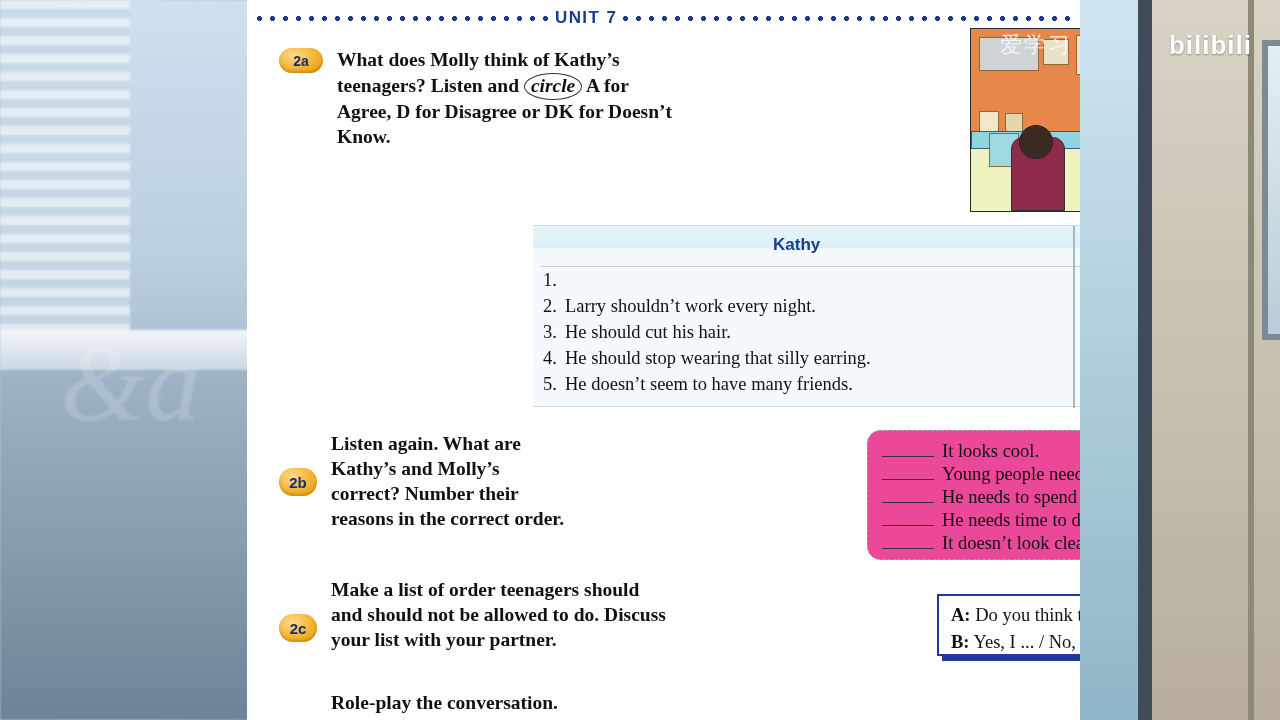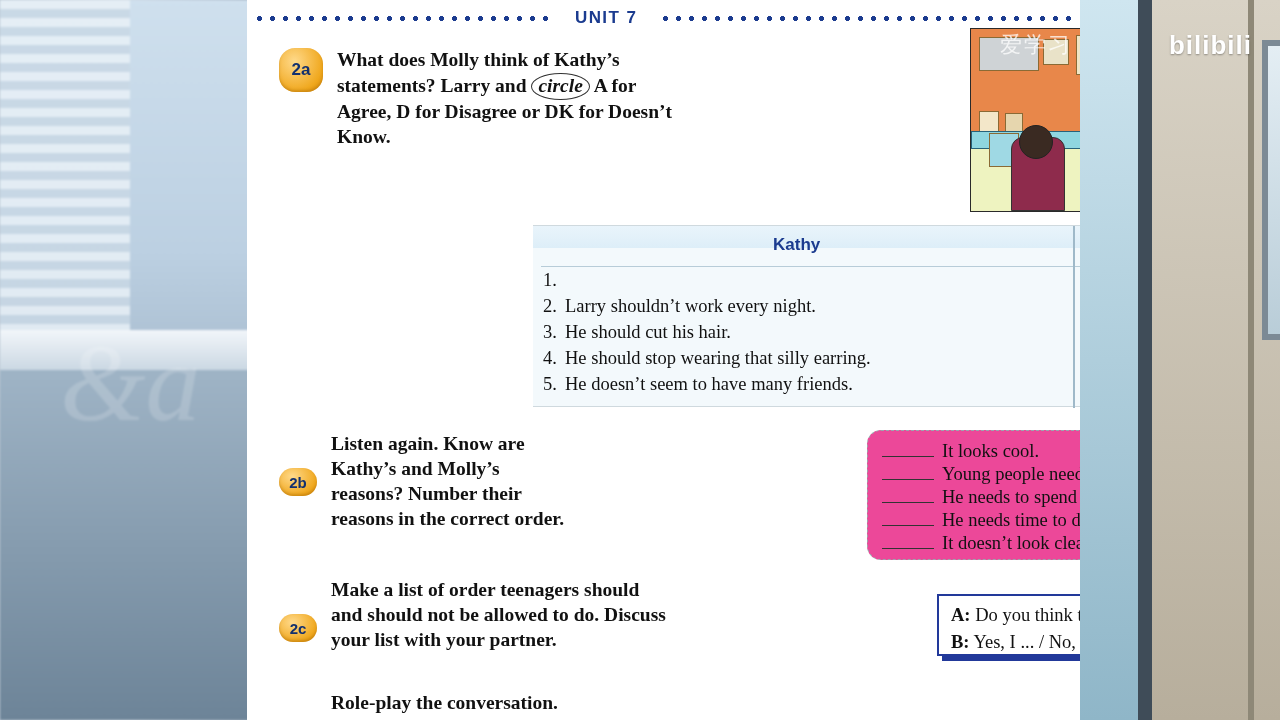--- a/index.html
+++ b/index.html
@@ -56,39 +56,39 @@
   
   .page {
     position:absolute; left:247px; top:0; width:833px; height:720px;
     background:#ffffff;
     overflow:hidden;
   }
 
   
   .unit-header {
     position:absolute; left:0; top:6px; width:833px; height:24px;
-    display:flex; align-items:center; gap:22px; padding:0 6px;
+    display:flex; align-items:center; gap:2px; padding:0 6px;
   }
   .dots-left, .dots-right {
     height:7px; flex:1;
     background-image: radial-gradient(circle, #1b3b8f 2.6px, transparent 2.8px);
     background-size: 13px 7px; background-repeat: repeat-x; background-position: left center;
   }
   .dots-left { flex: 0 0 300px; }
   .unit-title {
     font-family:"Liberation Sans", sans-serif;
     font-weight:bold; font-size:17px; letter-spacing:1.4px; color:#1b3b8f;
     white-space:nowrap;
   }
 
   
   .badge {
-    width:44px; height:44px; border-radius:16px;
+    width:44px; height:25px; border-radius:16px;
     background: radial-gradient(ellipse at 35% 30%, #ffd98a, #f0a81e 70%, #d98c06);
-    color:#13306e; font-family:"Liberation Sans",sans-serif; font-weight:bold; font-size:17px;
+    color:#13306e; font-family:"Liberation Sans",sans-serif; font-weight:bold; font-size:14px;
     display:flex; align-items:center; justify-content:center;
     box-shadow: inset 0 -2px 3px rgba(150,90,0,.35);
     flex:0 0 auto;
   }
   .badge.sm { width:38px; height:28px; font-size:15px;margin-top:36px; }
 
   .task { position:absolute; display:flex; gap:14px; }
 
   .instr {
     font-family:"Liberation Serif", serif;
@@ -195,21 +195,21 @@
 
   <div class="unit-header">
     <div class="dots-left"></div>
     <div class="unit-title">UNIT 7</div>
     <div class="dots-right"></div>
   </div>
 
   <div class="task" style="left:32px; top:48px; width:400px;">
     <div class="badge">2a</div>
     <div class="instr" style="width:345px;">
-      <span>What does Molly think of Kathy’s statements? Larry and </span><span class="circled">circle</span><span> A for Agree, D for Disagree or DK for Doesn’t Know.</span>
+      <span>What does Molly think of Kathy’s teenagers? Listen and </span><span class="circled">circle</span><span> A for Agree, D for Disagree or DK for Doesn’t Know.</span>
     </div>
   </div>
 
   <div class="illus">
     <div class="il-sky"></div>
     <div class="il-counterwall"></div>
     <div class="il-shelf" style="left:8px; top:8px; width:60px; height:34px; background:#cfd3d6;"></div>
     <div class="il-shelf" style="left:72px; top:10px; width:26px; height:26px; background:#e9e2c8;"></div>
     <div class="il-shelf" style="left:105px; top:6px; width:44px; height:40px; background:#f0e6c6;"></div>
 
@@ -255,21 +255,21 @@
       <div class="row">
         <span class="num">5.</span>
         <span class="stmt">He doesn’t seem to have many friends.</span>
 
       </div>
     </div>
   </div>
 
   <div class="task" style="left:32px; top:432px; width:330px;">
     <div class="badge sm">2b</div>
-    <div class="instr" style="width:240px;">Listen again. Know are Kathy’s and Molly’s reasons? Number their reasons in the correct order.</div>
+    <div class="instr" style="width:240px;">Listen again. What are Kathy’s and Molly’s correct? Number their reasons in the correct order.</div>
   </div>
 
   <div class="reasonbox">
     <div class="reason">
       <span class="blank"></span>
       <span class="txt">It looks cool.</span>
     </div>
     <div class="reason">
       <span class="blank"></span>
       <span class="txt">Young people need to sleep.</span>

